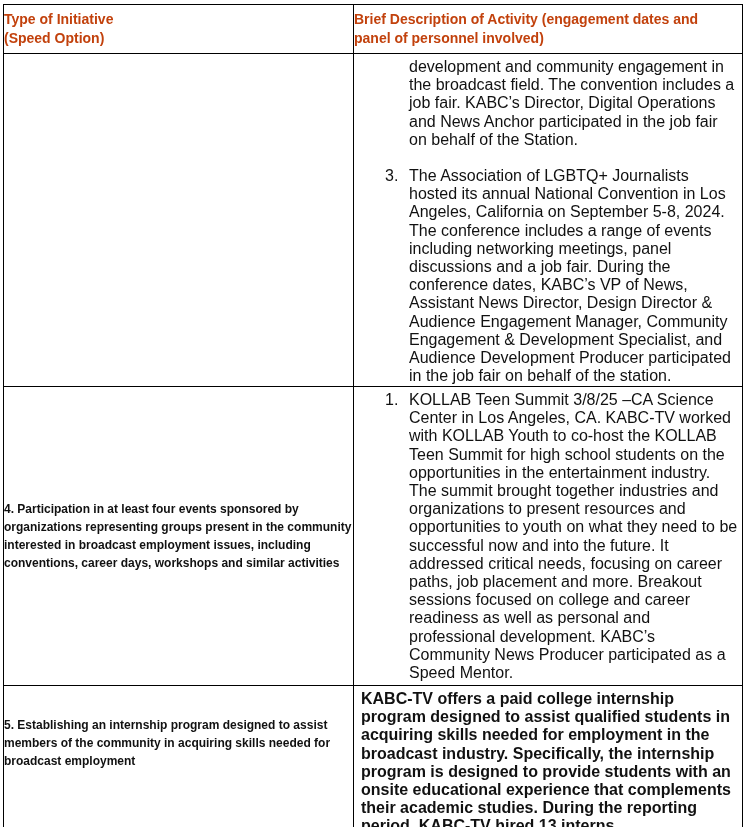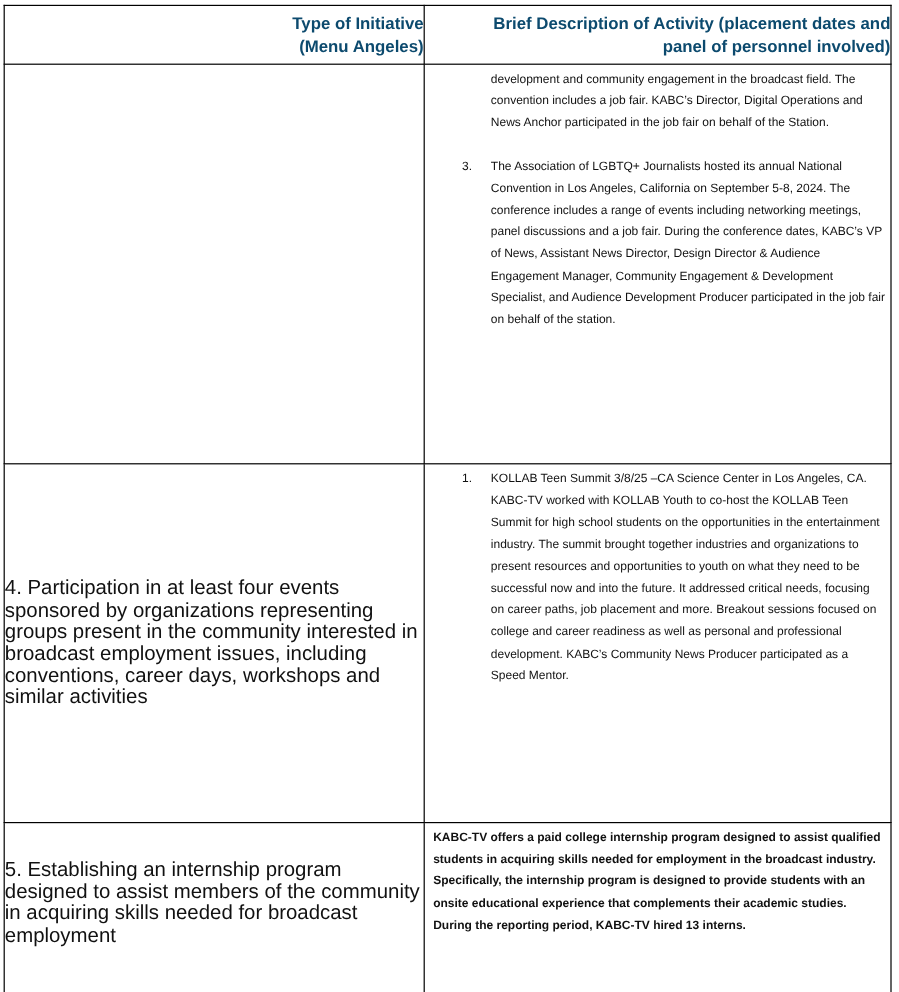--- a/index.html
+++ b/index.html
@@ -9,56 +9,56 @@
       position: absolute; left: 3px; top: 4px;
       width: 739px; border-collapse: collapse; table-layout: fixed;
     }
     table.doc td, table.doc th {
       border: 1.5px solid #000; vertical-align: top; padding: 0;
     }
     col.c1 { width: 350px; }
     col.c2 { width: 389px; }
     th {
       height: 48px; font-weight: bold; font-size: 14px; line-height: 19px;
-      text-align: right; vertical-align: middle !important; color: #0c4a6e;
+      text-align: left; vertical-align: middle !important; color: #c2410c;
       font-family: "Liberation Sans", sans-serif;
     }
     th .hl { display: block; }
     tr.r1 td { height: 332px; }
     tr.r2 td { height: 298px; }
     tr.r3 td { height: 135px; }
     td.type {
-      vertical-align: middle !important; font-weight: normal; font-size: 17px;
+      vertical-align: middle !important; font-weight: bold; font-size: 12px;
       line-height: 18.2px; padding: 0 8px 0 8px;
     }
     td.type.r3type { vertical-align: top !important; padding-top: 30px; }
-    .desc { font-size: 10px; line-height: 18.2px; }
+    .desc { font-size: 16px; line-height: 18.2px; }
     .contline { padding: 4px 4px 0 55px; }
     ol.items { margin: 0; padding: 0; list-style: none; }
     ol.items li { position: relative; padding-left: 55px; padding-right: 4px; }
     ol.items li .num { position: absolute; left: 31px; top: 0; }
     .gap { height: 18px; }
     .plain { padding: 4px 6px 0 7px; font-weight: bold; }
   </style>
 </head>
 <body>
 
 <table class="doc">
   <colgroup>
       <col class="c1">
       <col class="c2">
     </colgroup>
   <tbody>
       <tr>
     <th>
       <span class="hl">Type of Initiative</span>
-      <span class="hl">(Menu Angeles)</span>
+      <span class="hl">(Speed Option)</span>
     </th>
     <th>
-      <span class="hl">Brief Description of Activity (placement dates and</span>
+      <span class="hl">Brief Description of Activity (engagement dates and</span>
       <span class="hl">panel of personnel involved)</span>
     </th>
   </tr>
 
   <tr class="r1">
     <td class="type"></td>
     <td class="desc">
       <div class="contline">development and community engagement in the broadcast field. The convention includes a job fair. KABC’s Director, Digital Operations and News Anchor participated in the job fair on behalf of the Station.</div>
       <div class="gap"></div>
       <ol class="items">

